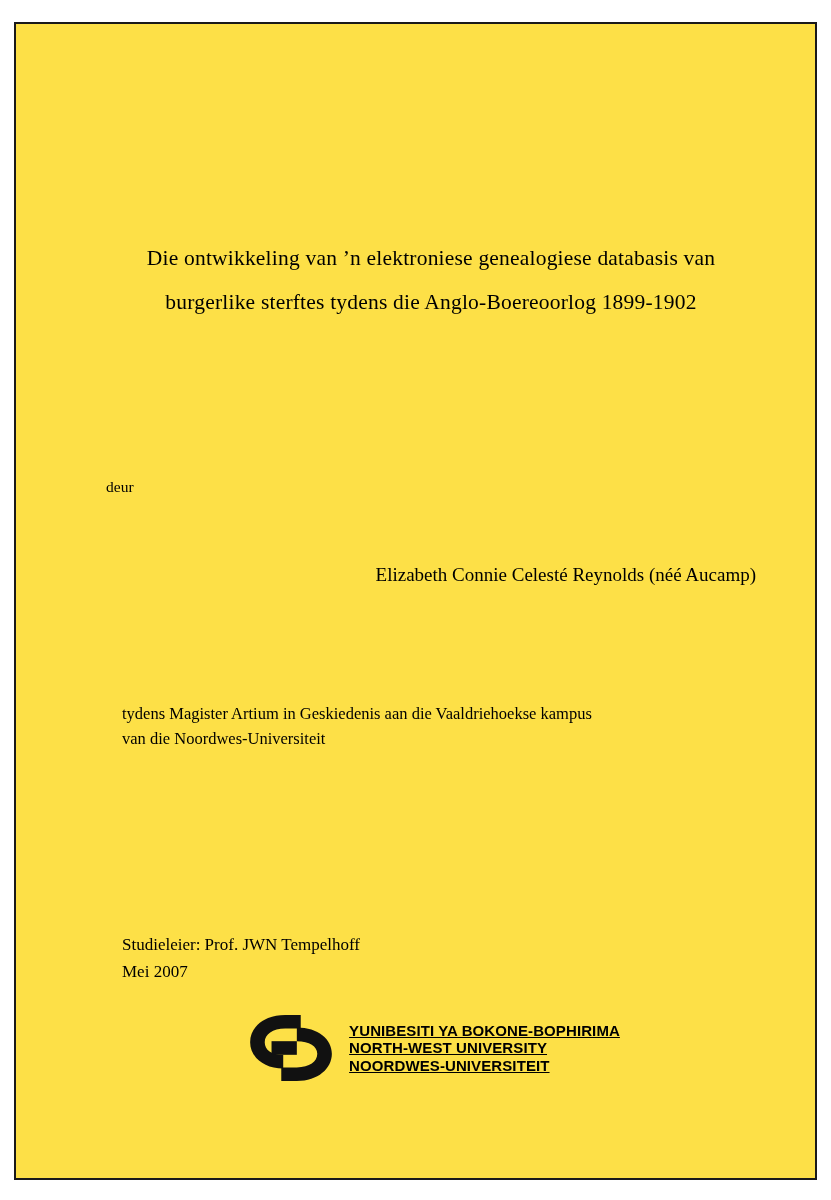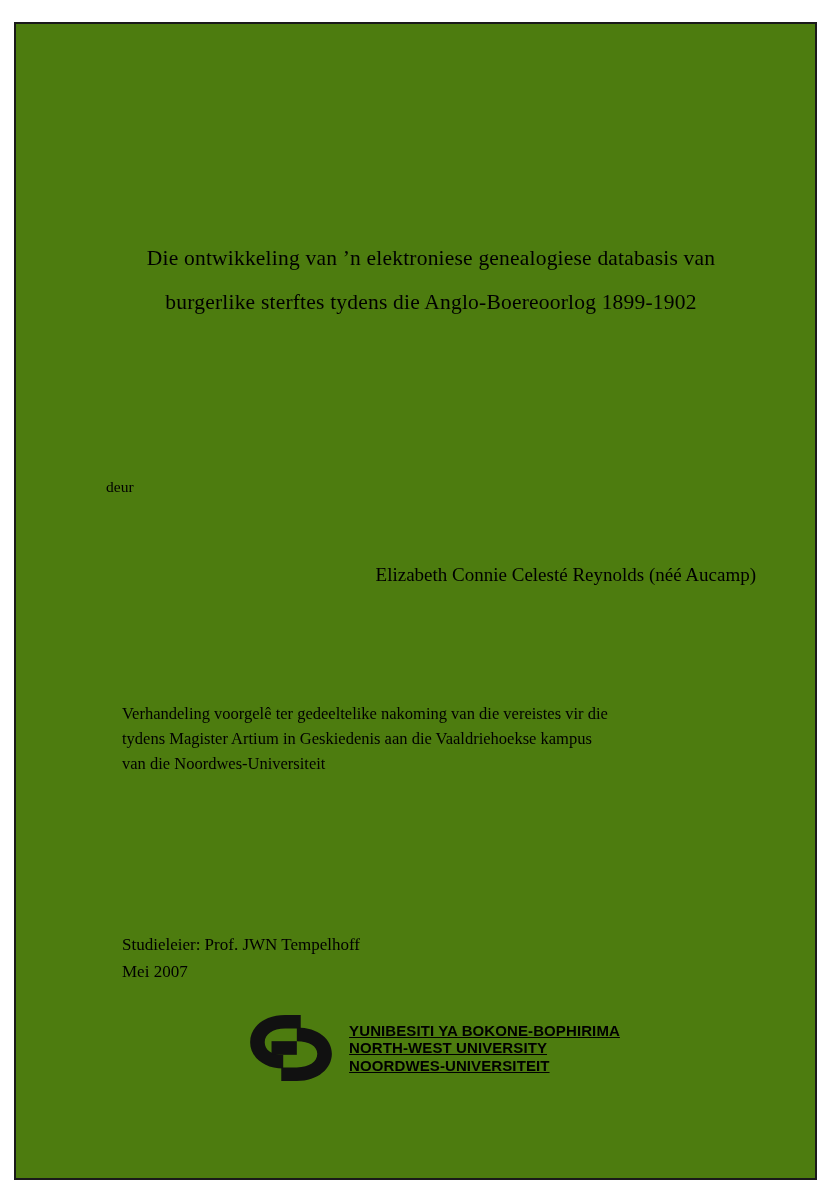--- a/index.html
+++ b/index.html
@@ -23,21 +23,21 @@
   }
   
   .scan-frame {
     position: absolute;
     left: 14px;
     top: 22px;
     width: 803px;
     height: 1158px;
     border: 2px solid #1a1a1a;
     box-sizing: border-box;
-    background: #4d7c0f;
+    background: #fde047;
   }
   .content {
     position: absolute;
     left: 90px;
     top: 22px;
     width: 650px;
     height: 1158px;
   }
 
   .title-block {
@@ -132,21 +132,20 @@
       <div class="title-block">
         <span class="title-line">Die ontwikkeling van ’n elektroniese genealogiese databasis van</span>
         <span class="title-line">burgerlike sterftes tydens die Anglo-Boereoorlog 1899-1902</span>
       </div>
 
       <div class="by-word">deur</div>
 
       <div class="author">Elizabeth Connie Celesté Reynolds (néé Aucamp)</div>
 
       <div class="submission">
-        <div>Verhandeling voorgelê ter gedeeltelike nakoming van die vereistes vir die</div>
         <div><span>tydens </span><span class="italic">Magister Artium</span><span> in Geskiedenis aan die Vaaldriehoekse kampus</span></div>
         <div class="last">van die Noordwes-Universiteit</div>
       </div>
 
       <div class="supervisor">
         <div>Studieleier: Prof. JWN Tempelhoff</div>
         <div>Mei 2007</div>
       </div>
 
       <div class="logo-wrap">

